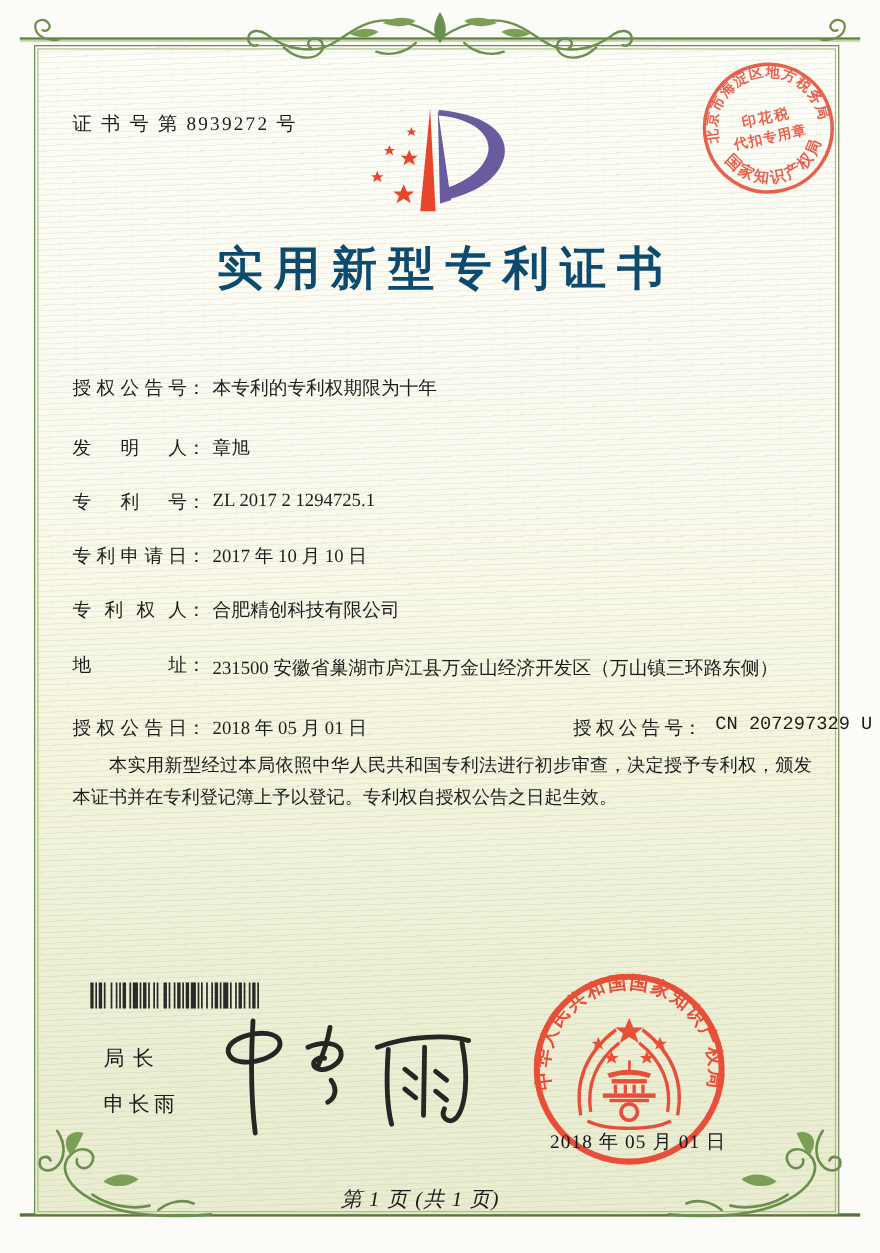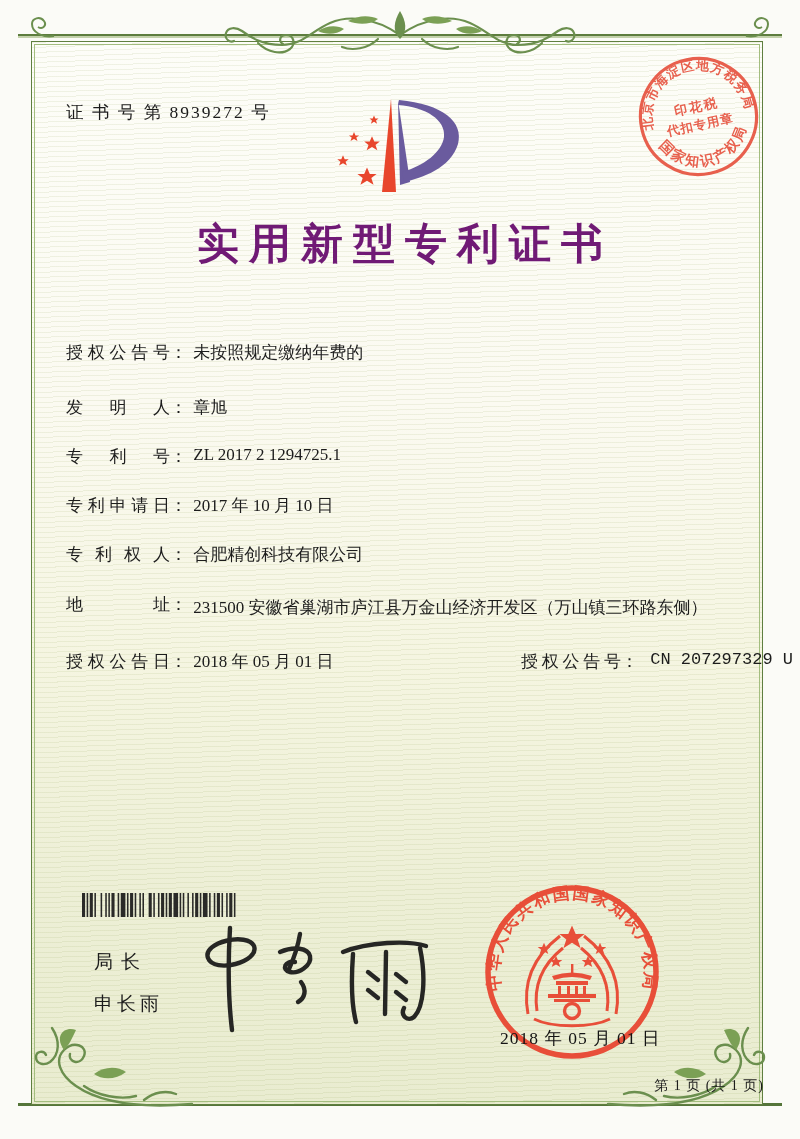--- a/index.html
+++ b/index.html
@@ -20,38 +20,38 @@
       linear-gradient(180deg,#fdfdf8 0%,#fbfaf1 34%,#f5f5e1 58%,#edefd6 80%,#e9ecd0 100%);
   }
   .panel-inner{position:absolute;inset:2px;border:1px solid #a3bd7e;}
   svg{display:block;}
   .orn{position:absolute;pointer-events:none;}
   
   .cert-no{position:absolute;left:66px;top:100px;font-size:17.5px;letter-spacing:2px;}
   .logo-wrap{position:absolute;left:298px;top:88px;width:214px;height:132px;}
   .title{
     position:absolute;left:0;right:0;top:216px;text-align:center;
-    font-size:42px;font-weight:bold;letter-spacing:10px;text-indent:10px;color:#701a75;
+    font-size:42px;font-weight:bold;letter-spacing:10px;text-indent:10px;color:#0c4a6e;
   }
   .frow{position:absolute;left:66px;font-size:17px;white-space:nowrap;}
   .flabel{display:inline-block;width:104px;text-align:justify;text-align-last:justify;vertical-align:top;}
   .fcolon{display:inline-block;vertical-align:top;}
   .fvalue{display:inline-block;vertical-align:top;margin-left:2px;}
   .fvalue.wrap{white-space:normal;width:545px;line-height:1.75;}
   .grant-right{position:absolute;left:455px;top:0;white-space:nowrap;font-family:Liberation Mono, monospace;}
   .bodytext{position:absolute;left:66px;top:681px;width:672px;font-size:16.5px;line-height:29px;text-align:justify;}
   .bodytext p{margin:0;text-indent:2em;}
   .barcode-wrap{position:absolute;left:82px;top:893px;width:216px;height:24px;}
   .sig-title{position:absolute;left:94px;top:949px;font-size:19px;letter-spacing:8px;}
   .sig-name{position:absolute;left:94px;top:991px;font-size:19px;letter-spacing:4px;}
   .signature-svg{position:absolute;left:168px;top:922px;}
   .seal-main-wrap{position:absolute;left:472px;top:872px;width:200px;height:200px;opacity:.93;}
   .seal-date{position:absolute;left:500px;top:1026px;font-size:17.5px;letter-spacing:1px;color:#141414;}
   .seal-tax-wrap{position:absolute;left:626px;top:44px;width:145px;height:145px;transform:rotate(-12deg);opacity:.9;}
-  .footer-page{position:absolute;left:0;right:36px;top:1077px;text-align:right;font-size:14px;letter-spacing:1px;}
+  .footer-page{position:absolute;left:0;right:36px;top:1077px;text-align:center;font-size:19px;letter-spacing:1px;font-style:italic;}
   .red{fill:#e8432e;}
 </style>
 </head>
 <body>
 
 <div class="edge-line-top"></div>
 <div class="edge-line-bottom"></div>
 
 <div class="panel">
   <div class="panel-inner"></div>
@@ -134,21 +134,21 @@
     <text font-size="14" font-weight="bold" fill="#e6503c" letter-spacing="2">
       <textPath href="#taxBottom" startOffset="50%" text-anchor="middle">国家知识产权局</textPath>
     </text>
   </svg>
 </div>
 
 <div class="title">实用新型专利证书</div>
 
 <div class="frow" style="top:341px">
   <span class="flabel">授权公告号</span><span class="fcolon">：</span>
-  <span class="fvalue">未按照规定缴纳年费的</span>
+  <span class="fvalue">本专利的专利权期限为十年</span>
 </div>
 <div class="frow" style="top:396px">
   <span class="flabel">发明人</span><span class="fcolon">：</span>
   <span class="fvalue">章旭</span>
 </div>
 <div class="frow" style="top:445px">
   <span class="flabel">专利号</span><span class="fcolon">：</span>
   <span class="fvalue">ZL 2017 2 1294725.1</span>
 </div>
 <div class="frow" style="top:494px">
@@ -166,20 +166,21 @@
 <div class="frow" style="top:650px">
   <span class="flabel">授权公告日</span><span class="fcolon">：</span>
   <span class="fvalue">2018 年 05 月 01 日</span>
   <span class="grant-right">
     <span class="flabel" style="width:100px">授权公告号</span><span class="fcolon">：</span>
     <span class="fvalue">CN 207297329 U</span>
   </span>
 </div>
 
 <div class="bodytext">
+  <p>本实用新型经过本局依照中华人民共和国专利法进行初步审查，决定授予专利权，颁发本证书并在专利登记簿上予以登记。专利权自授权公告之日起生效。</p>
 </div>
 
 <div class="barcode-wrap">
   <svg id="barcode-svg" width="216" height="24" viewBox="0 0 216 24">
       <rect x="0" y="0" width="3.1" height="24" fill="#2a2a28"></rect>
       <rect x="4.65" y="0" width="1.55" height="24" fill="#2a2a28"></rect>
       <rect x="7.75" y="0" width="3.1" height="24" fill="#2a2a28"></rect>
       <rect x="12.4" y="0" width="1.55" height="24" fill="#2a2a28"></rect>
       <rect x="18.6" y="0" width="1.55" height="24" fill="#2a2a28"></rect>
       <rect x="23.250000000000004" y="0" width="1.55" height="24" fill="#2a2a28"></rect>

